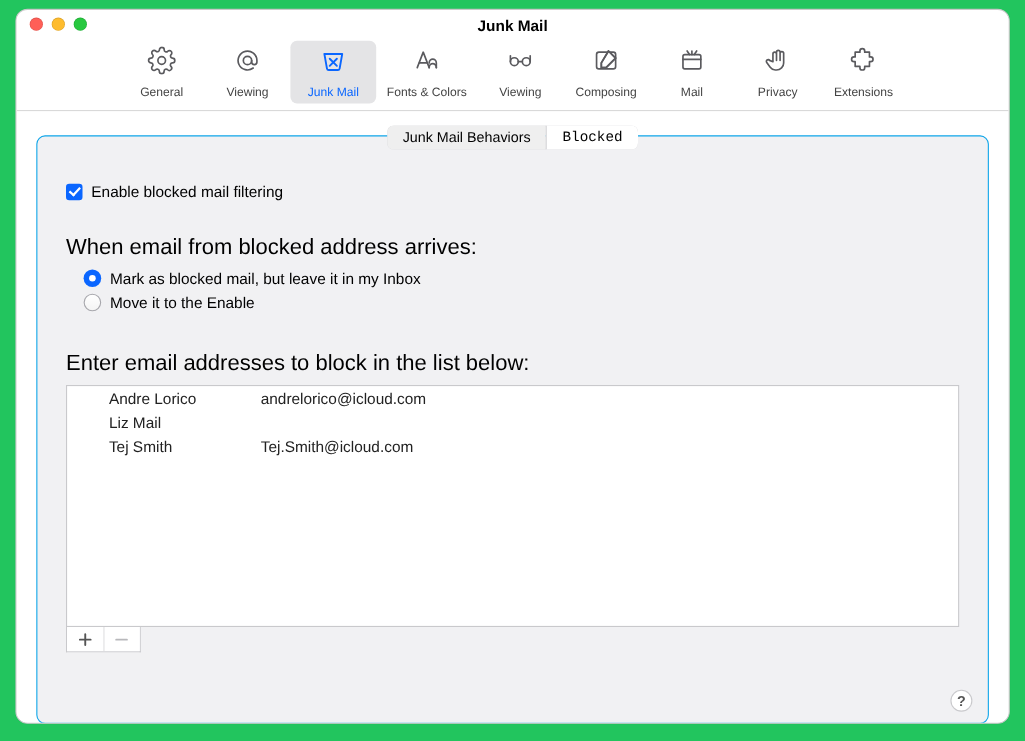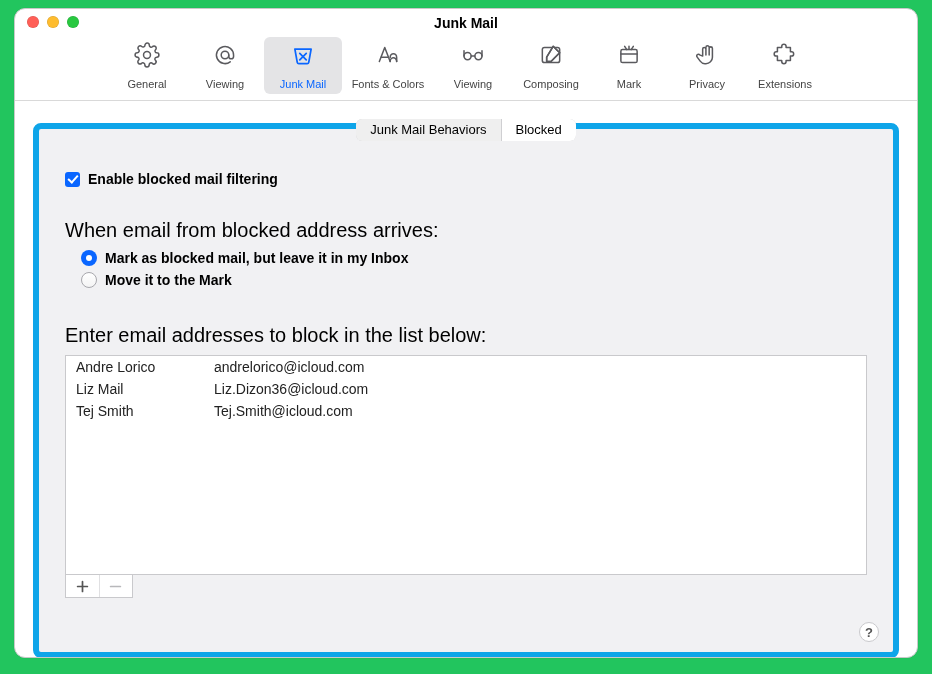--- a/index.html
+++ b/index.html
@@ -81,21 +81,21 @@
     background: #d9d9d9;
     margin: 0;
   }
   
   .content-outer {
     position: relative;
     padding: 22px 18px 14px 18px;
   }
   .content-panel {
     background: #f1f1f3;
-    border: 6px solid #0ea5e9;
+    border: 1px solid #0ea5e9;
     border-radius: 8px;
     padding: 0 0 8px 0;
     min-height: 535px;
     position: relative;
   }
   
   .seg-wrap {
     display:flex; justify-content:center;
     margin-top: -10px;
   }
@@ -108,21 +108,21 @@
   .seg button {
     border: none;
     font: inherit;
     font-size: 13px;
     padding: 3px 14px 4px 14px;
     background: #efefef;
     color: #000;
     cursor: default;
   }
   .seg button + button { border-left: 1px solid #cfcfd2; }
-  .seg button.selected { background: #ffffff; }
+  .seg button.selected { background: #ffffff; font-family: Liberation Mono, monospace; }
   
   .inner { padding: 30px 26px 0 26px; }
   .row { display:flex; align-items:center; gap: 8px; margin-bottom: 4px; }
   
   .chk {
     appearance: none;
     width: 15px; height: 15px;
     border-radius: 3px;
     background: #0a66ff;
     position: relative;
@@ -130,21 +130,21 @@
   }
   .chk::after {
     content: "";
     position: absolute;
     left: 4.5px; top: 1.5px;
     width: 4px; height: 8px;
     border: solid #fff;
     border-width: 0 2px 2px 0;
     transform: rotate(42deg);
   }
-  .lbl { font-size: 14px; color: #000; font-weight: bold; }
+  .lbl { font-size: 14px; color: #000; }
   .section-gap { height: 28px; }
   .subhead { font-size: 20px; color: #000; margin-bottom: 8px; }
   
   .radio-group { margin-left: 16px; }
   .radio-row { display:flex; align-items:flex-end; gap:8px; margin-bottom: 6px; }
   .radio {
     appearance: none;
     width: 16px; height: 16px; border-radius: 50%;
     border: 1px solid #a8a8ad;
     background: linear-gradient(#fff,#f4f4f4);
@@ -166,21 +166,21 @@
     border: 1px solid #c9c9cc;
     height: 220px;
     border-bottom-left-radius: 0;
     border-bottom-right-radius: 0;
   }
   .list-row {
     display:flex;
     padding: 3px 10px;
     font-size: 14px;
   }
-  .col-name { width: 138px; }
+  .col-name { width: 138px; margin-left: 28px; }
   .col-email { flex: 1; }
   
   .pm-bar {
     display:flex;
     width: 68px;
     border: 1px solid #c9c9cc;
     border-top: none;
     background: #fff;
   }
   .pm-bar button {
@@ -294,21 +294,21 @@
 
 
       <div class="tb-item">
         <div class="tb-icon">
           <svg viewBox="0 0 24 24" fill="none" stroke="currentColor" stroke-width="1.4" stroke-linecap="round" stroke-linejoin="round">
               <rect x="4.5" y="7" width="15" height="12" rx="1.5"></rect>
               <path d="M4.5 11h15"></path>
               <path d="M8 4l2 3M12 4v3M16 4l-2 3"></path>
             </svg>
         </div>
-        <div class="tb-label">Mark</div>
+        <div class="tb-label">Mail</div>
       </div>
 
       <div class="tb-item">
         <div class="tb-icon">
           <svg viewBox="0 0 24 24" fill="none" stroke="currentColor" stroke-width="1.4" stroke-linecap="round" stroke-linejoin="round">
               <path d="M8 13V6.5a1.5 1.5 0 0 1 3 0V12V5a1.5 1.5 0 0 1 3 0v7V6a1.5 1.5 0 0 1 3 0v8c0 3.3-2.7 6-6 6h-1c-2 0-3.2-.8-4.3-2.3l-2.9-4a1.5 1.5 0 0 1 2.4-1.8L8 13z"></path>
             </svg>
         </div>
         <div class="tb-label">Privacy</div>
       </div>
@@ -345,36 +345,35 @@
 
           <div class="subhead">When email from blocked address arrives:</div>
 
           <div class="radio-group">
             <div class="radio-row">
               <span class="radio checked"></span>
               <span class="lbl">Mark as blocked mail, but leave it in my Inbox</span>
             </div>
             <div class="radio-row">
               <span class="radio"></span>
-              <span class="lbl">Move it to the Mark</span>
+              <span class="lbl">Move it to the Enable</span>
             </div>
           </div>
 
           <div class="gap-30"></div>
 
           <div class="subhead">Enter email addresses to block in the list below:</div>
 
           <div class="listbox">
             <div class="list-row">
               <span class="col-name">Andre Lorico</span>
               <span class="col-email">andrelorico@icloud.com</span>
             </div>
             <div class="list-row">
               <span class="col-name">Liz Mail</span>
-              <span class="col-email">Liz.Dizon36@icloud.com</span>
             </div>
             <div class="list-row">
               <span class="col-name">Tej Smith</span>
               <span class="col-email">Tej.Smith@icloud.com</span>
             </div>
           </div>
 
           <div class="pm-bar">
             <button>
               <svg viewBox="0 0 12 12">

